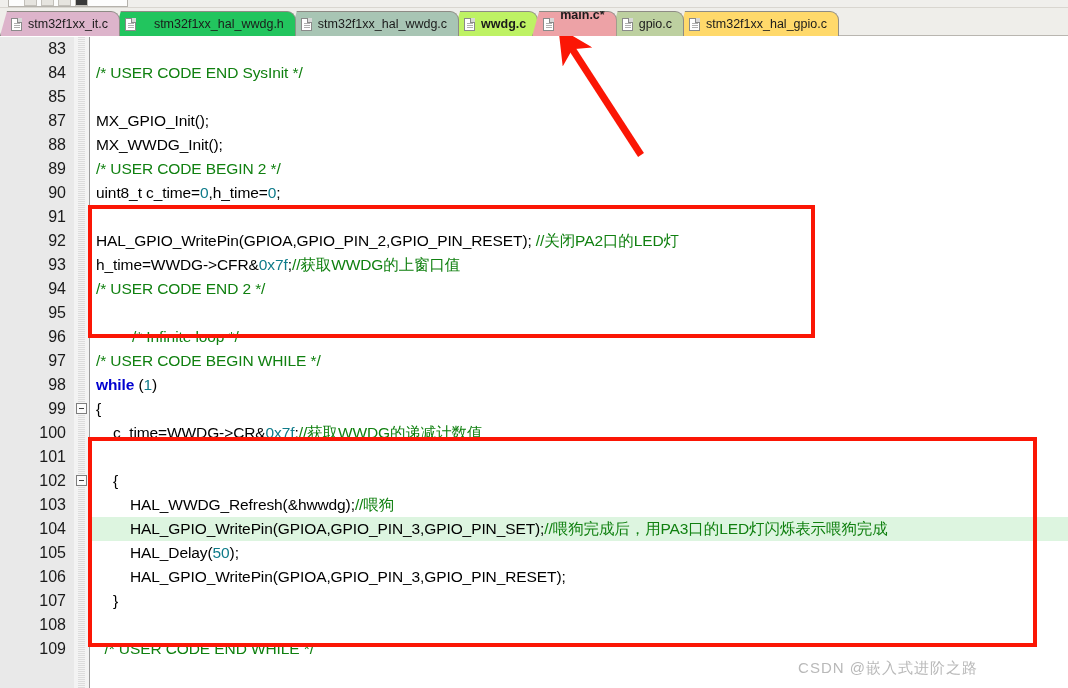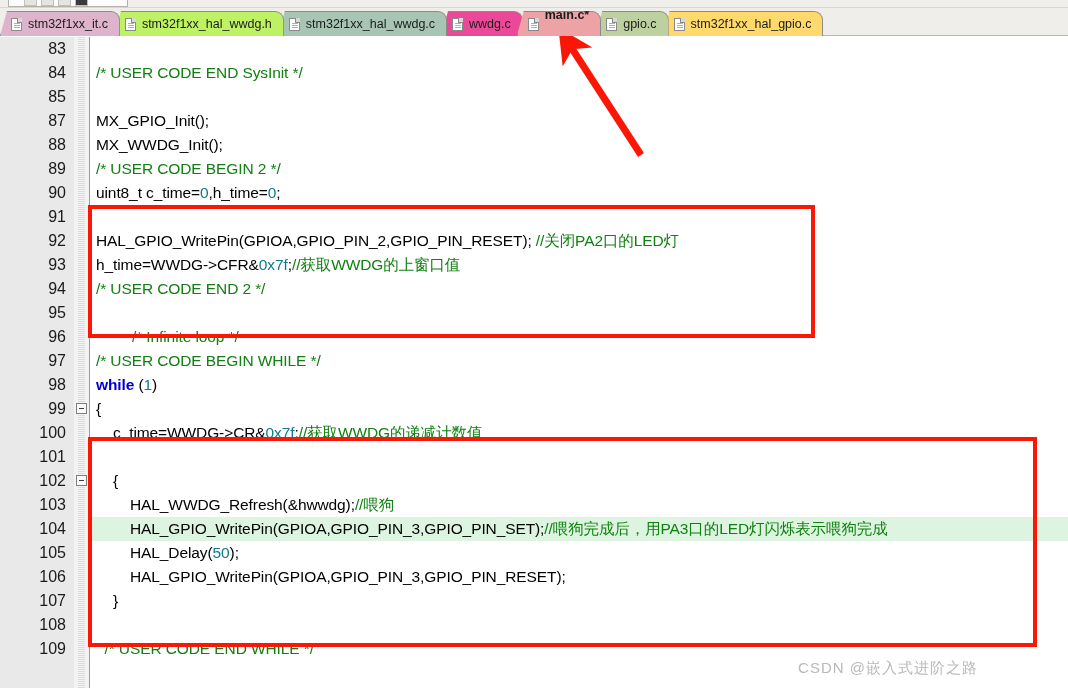--- a/index.html
+++ b/index.html
@@ -235,29 +235,29 @@
       <i style="left:51px;background:#3a3a3a"></i>
     </div>
   </div>
 
   <div class="tabbar">
     <div class="tabs" id="tabs">
         <div class="tab" style="background: rgb(221, 180, 203); z-index: 20;">
           <span class="doc-ico"></span>
           <span class="label">stm32f1xx_it.c</span>
         </div>
-        <div class="tab" style="background: #bef264; z-index: 19;">
+        <div class="tab" style="background: #22c55e; z-index: 19; gap: 12px;">
           <span class="doc-ico"></span>
           <span class="label">stm32f1xx_hal_wwdg.h</span>
         </div>
         <div class="tab" style="background: rgb(168, 197, 180); z-index: 18;">
           <span class="doc-ico"></span>
           <span class="label">stm32f1xx_hal_wwdg.c</span>
         </div>
-        <div class="tab" style="background: #ec4899; z-index: 17;">
+        <div class="tab" style="background: #bef264; z-index: 17; font-weight: bold;">
           <span class="doc-ico"></span>
           <span class="label">wwdg.c</span>
         </div>
         <div class="tab active" style="background: rgb(237, 162, 166); z-index: 30;">
           <span class="doc-ico"></span>
           <span class="label">main.c*</span>
         </div>
         <div class="tab" style="background: rgb(189, 208, 160); z-index: 15;">
           <span class="doc-ico"></span>
           <span class="label">gpio.c</span>

